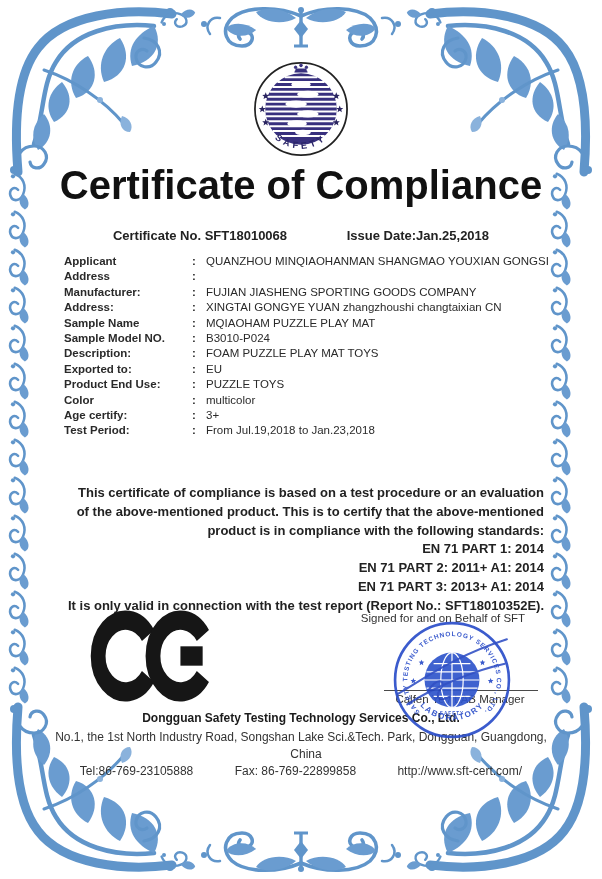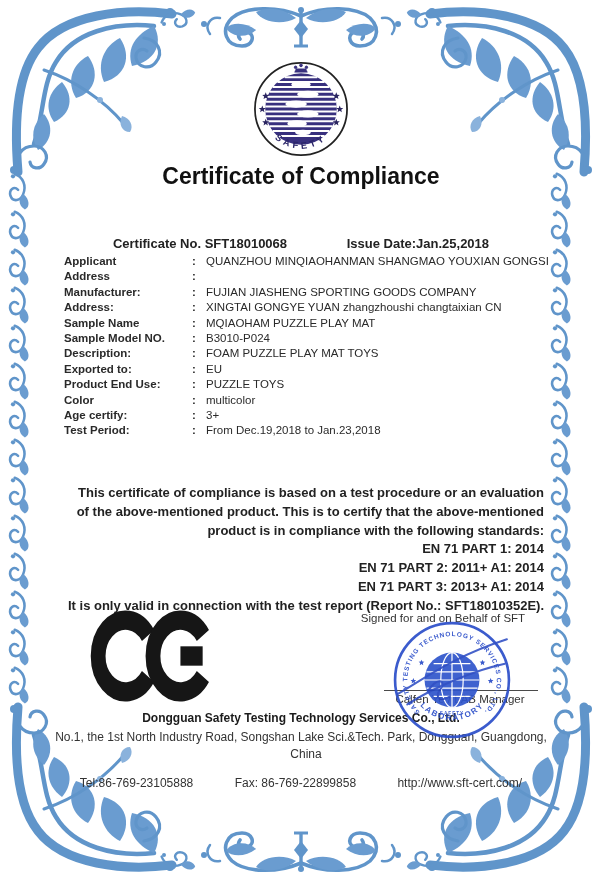--- a/index.html
+++ b/index.html
@@ -5,39 +5,39 @@
   html,body{margin:0;padding:0;background:#e9e9e9;}
   .page{
     position:relative;width:602px;height:879px;background:#ffffff;
     font-family:"Liberation Sans",sans-serif;color:#1c1c1c;overflow:hidden;
     margin:0 auto;
   }
   .border-svg{position:absolute;left:0;top:0;width:602px;height:879px;pointer-events:none;}
   .abs{position:absolute;}
   .center{left:0;right:0;text-align:center;}
   .logo-wrap{top:60px;}
-  .title{top:163px;font-size:23px;font-weight:bold;letter-spacing:0px;color:#111;}
+  .title{top:163px;font-size:40px;font-weight:bold;letter-spacing:0px;color:#111;}
   .certline{top:228px;font-size:13px;font-weight:bold;color:#222;}
-  .certline .sp{display:inline-block;margin:8px 28px;}
+  .certline .sp{display:inline-block;margin:0 28px;}
   .fields{left:64px;right:52px;top:254px;font-size:11.5px;line-height:15.4px;color:#2a2a2a;}
   .frow{display:flex;align-items:flex-start;}
   .flabel{width:128px;font-weight:bold;flex:none;}
   .fcolon{width:14px;flex:none;font-weight:bold;}
   .fvalue{flex:1;}
   .statement{left:64px;right:58px;top:484px;font-size:13px;font-weight:bold;line-height:18.8px;color:#222;text-align:right;}
   .ce-wrap{left:90px;top:610px;}
   .signedfor{left:350px;top:612px;width:186px;text-align:center;font-size:11.5px;color:#333;z-index:2;}
   .sigline{left:384px;top:690px;width:154px;border-top:1.5px solid #4a4a4a;z-index:2;}
   .signatory{left:374px;top:693px;width:172px;text-align:center;font-size:11.5px;color:#333;z-index:2;}
   .stamp-wrap{left:391px;top:619px;width:122px;height:122px;z-index:5;opacity:.92;}
   .f-company{top:711px;font-size:12px;font-weight:bold;color:#1b1b1b;z-index:1;}
   .f-addr1{top:730px;font-size:12px;color:#333;}
   .f-addr2{top:747px;font-size:12px;color:#333;padding-left:10px;}
   .f-contact{top:764px;font-size:12px;color:#333;}
-  .f-contact .sp{display:inline-block;margin:12px 19px;}
+  .f-contact .sp{display:inline-block;margin:0 19px;}
 </style>
 </head>
 <body>
 
 <div class="page">
 
   <svg class="border-svg" viewBox="0 0 602 879" aria-hidden="true">
     <defs>
       <g id="cornerTL" stroke="#6095ca" fill="none" stroke-linecap="round">
         <path d="M168,10 C120,4 60,10 34,44 C12,72 10,120 14,168" stroke-width="9"></path>
@@ -229,21 +229,21 @@
         <span class="fvalue">multicolor</span>
       </div>
     <div class="frow">
         <span class="flabel">Age certify:</span>
         <span class="fcolon">:</span>
         <span class="fvalue">3+</span>
       </div>
     <div class="frow">
         <span class="flabel">Test Period:</span>
         <span class="fcolon">:</span>
-        <span class="fvalue">From Dec.19,2018 to Jan.23,2018</span>
+        <span class="fvalue">From Jul.19,2018 to Jan.23,2018</span>
       </div>
   </div>
 
   <div class="abs statement">
     <div>This certificate of compliance is based on a test procedure or an evaluation of the above-mentioned product. This is to certify that the above-mentioned product is in compliance with the following standards:</div>
     <div>EN 71 PART 1: 2014</div>
     <div>EN 71 PART 2: 2011+ A1: 2014</div>
     <div>EN 71 PART 3: 2013+ A1: 2014</div>
     <div>It is only valid in connection with the test report (Report No.: SFT18010352E).</div>
   </div>

